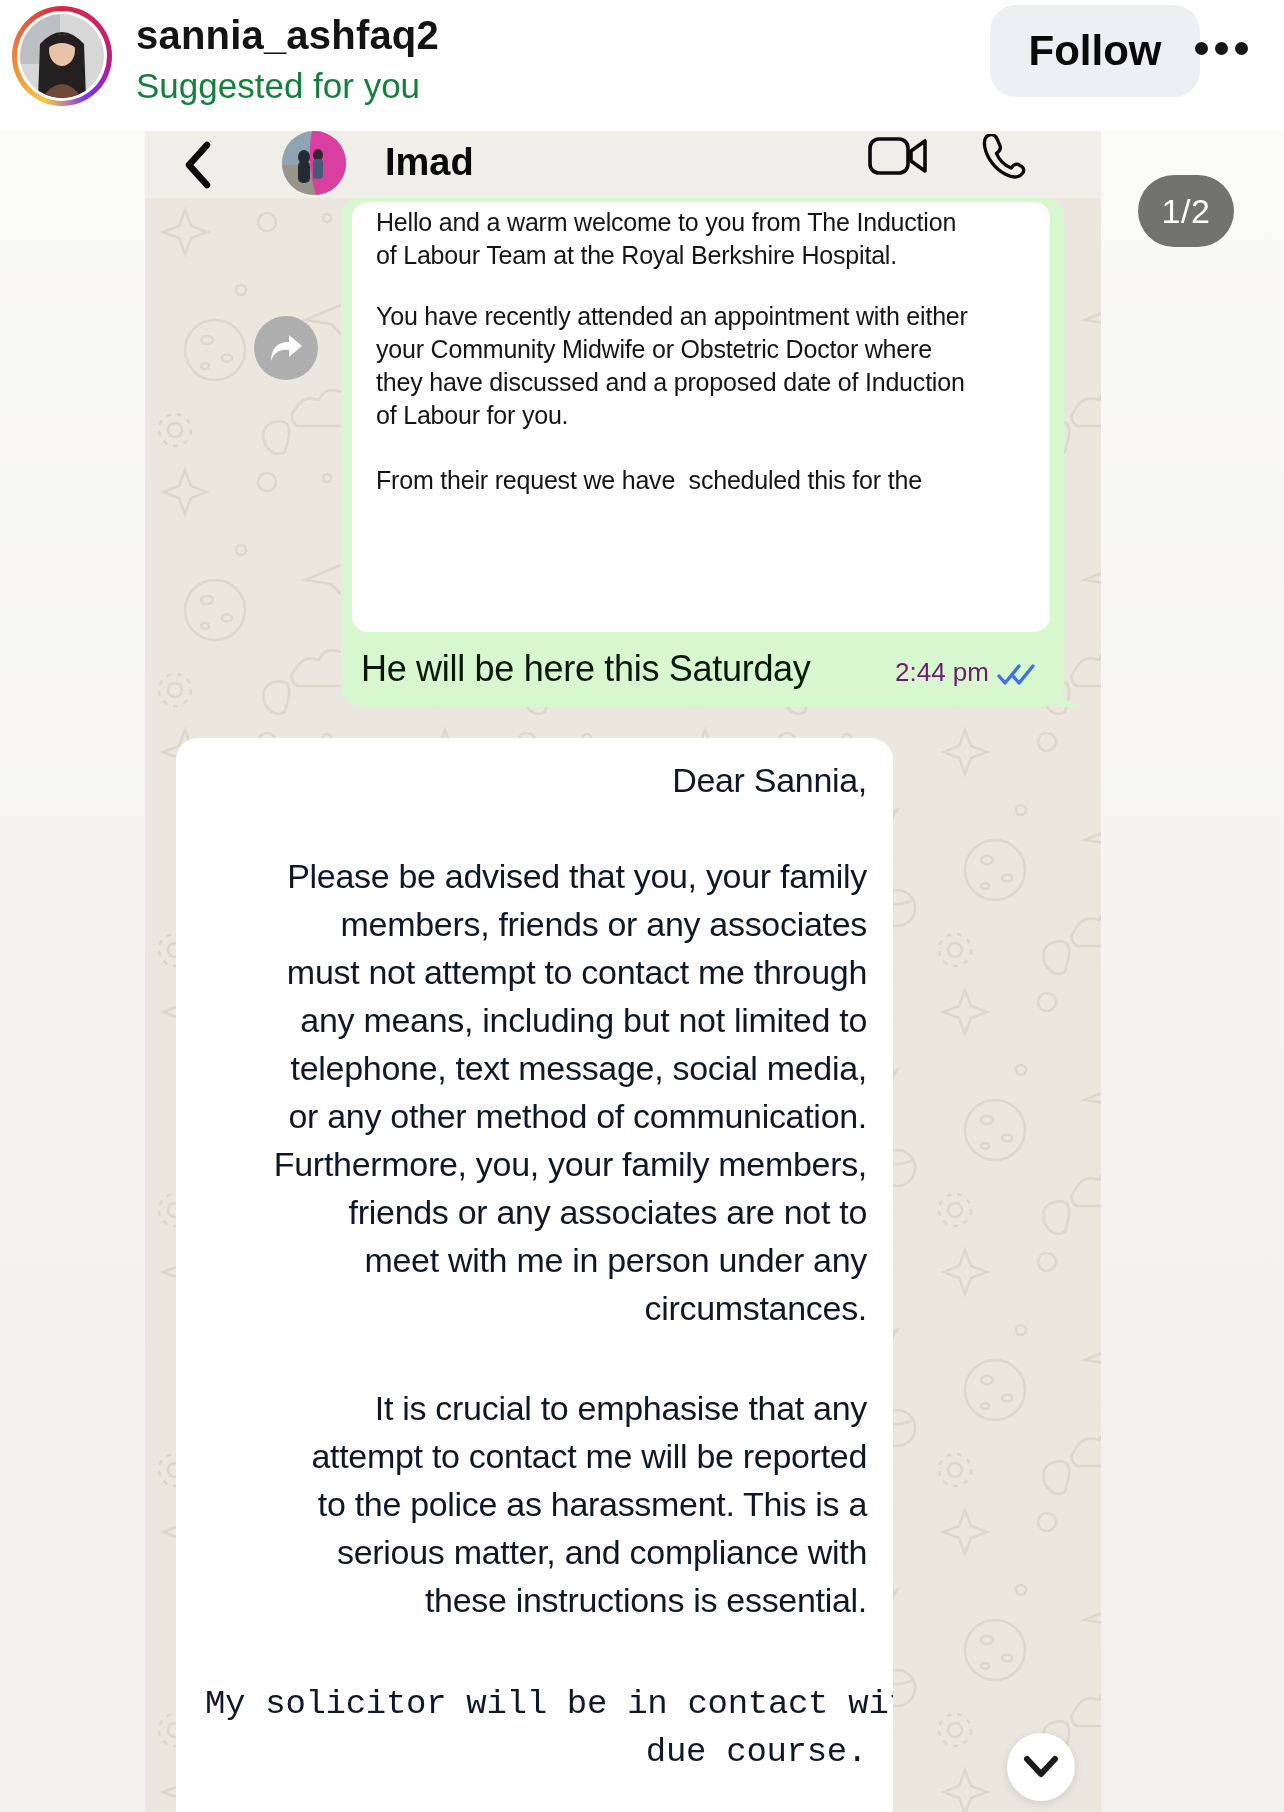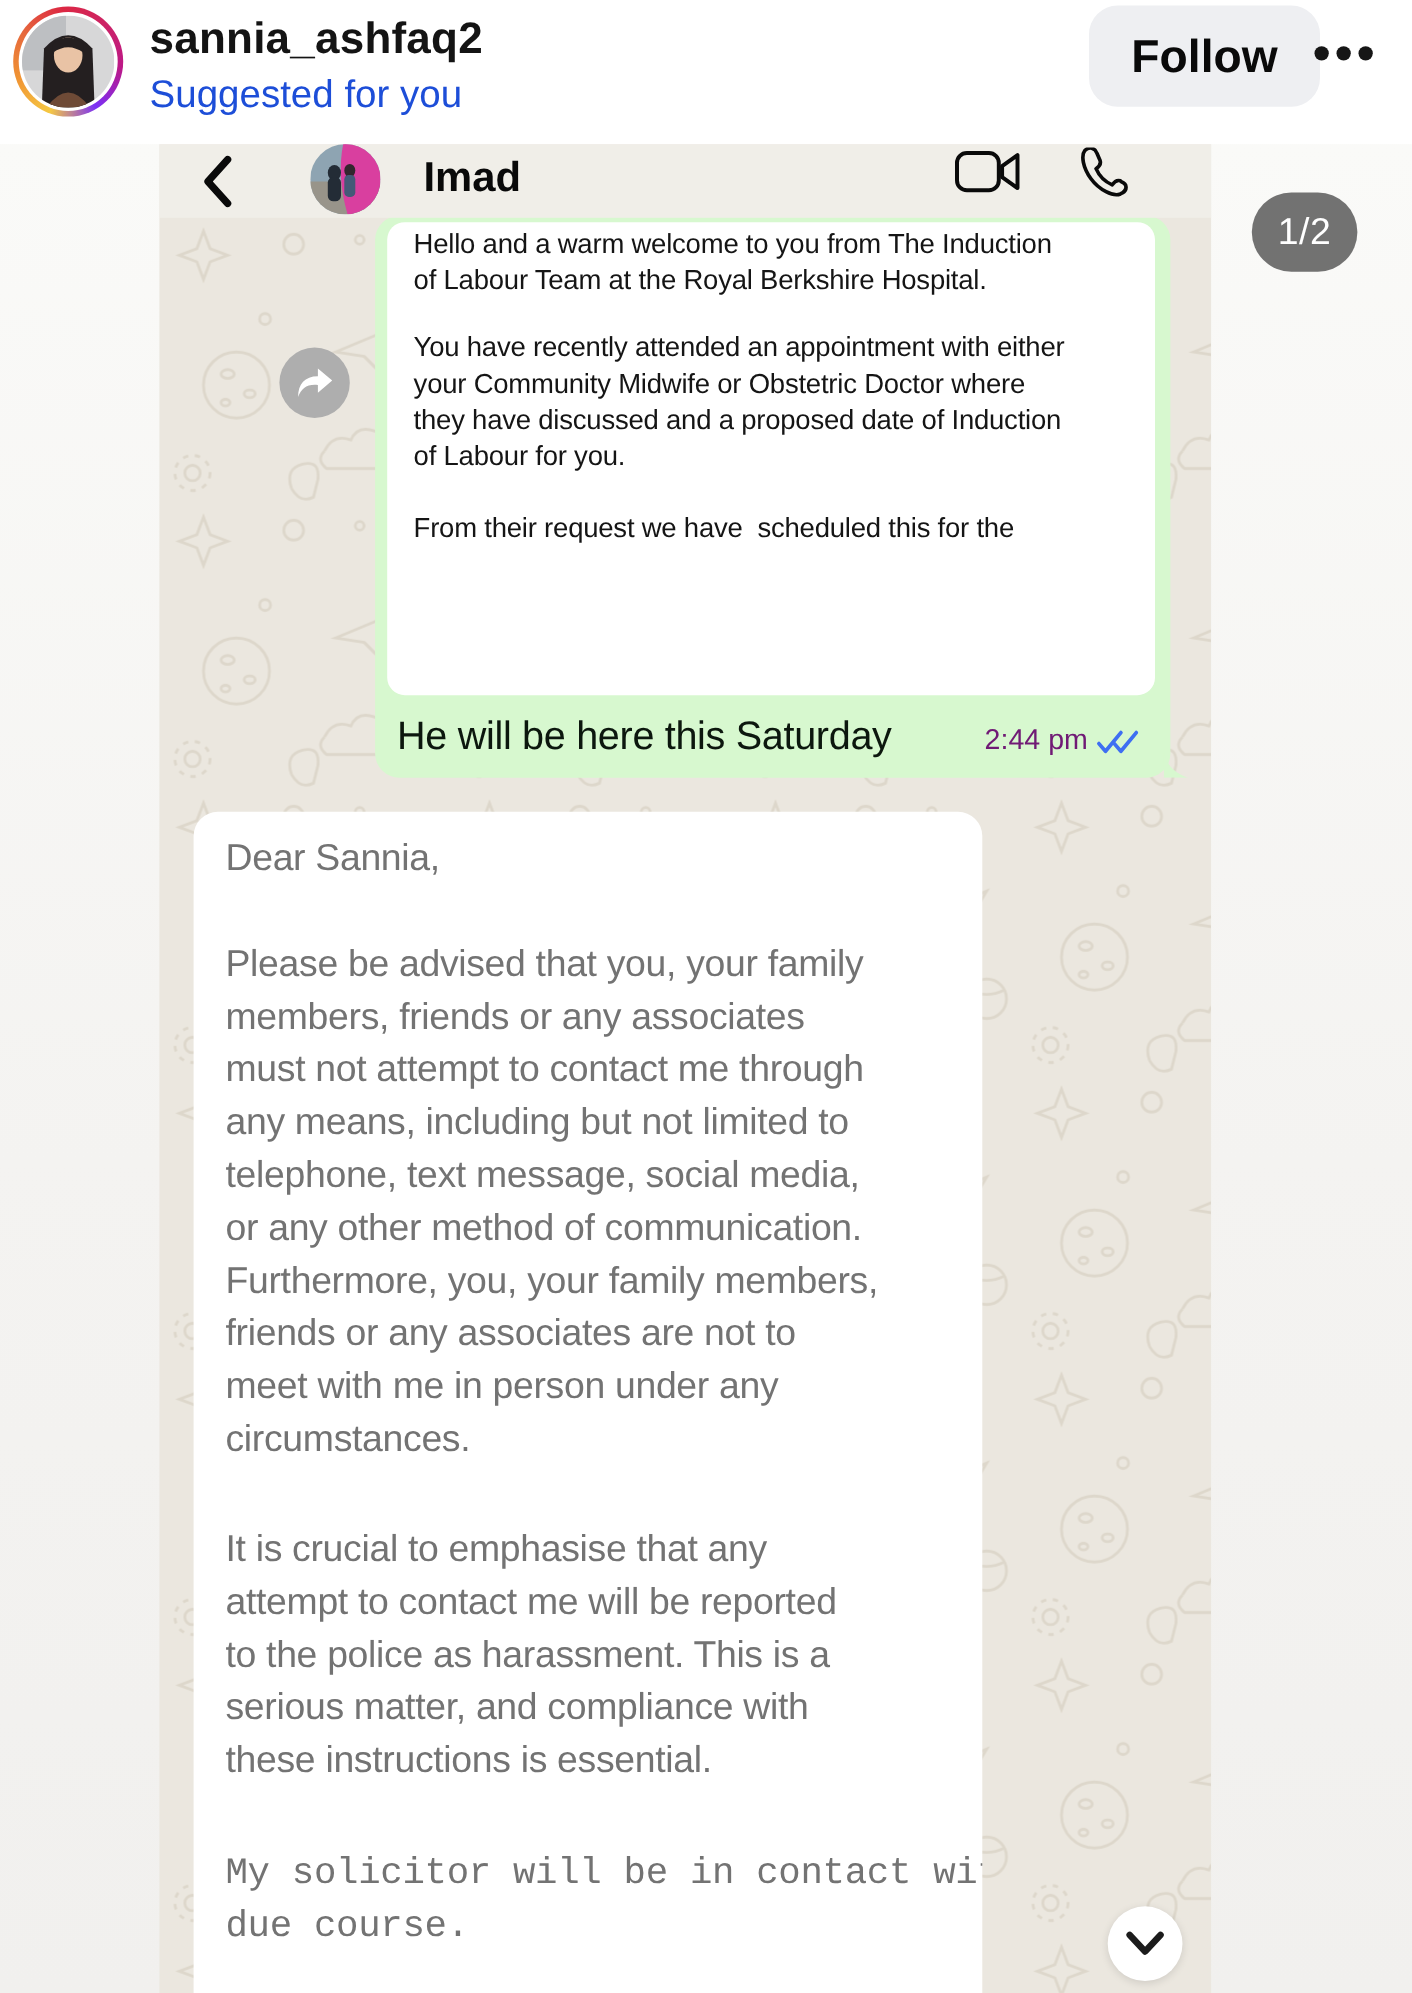--- a/index.html
+++ b/index.html
@@ -11,21 +11,21 @@
   
   .ig-header{position:absolute;left:0;top:0;width:1284px;height:131px;background:#ffffff;z-index:30;}
   .ig-avatar-ring{
     position:absolute;left:12px;top:6px;width:100px;height:100px;border-radius:50%;
     background:conic-gradient(from 200deg,#f5c843,#f09433,#e6683c,#dc2743,#cc2366,#bc1888,#7b2ff7,#f5c843);
     display:flex;align-items:center;justify-content:center;
   }
   .ig-avatar-inner{width:90px;height:90px;border-radius:50%;background:#fff;display:flex;align-items:center;justify-content:center;}
   .ig-avatar-photo{width:84px;height:84px;border-radius:50%;overflow:hidden;}
   .ig-id{position:absolute;left:136px;top:13px;font-size:40px;font-weight:700;color:#141414;letter-spacing:.2px;}
-  .ig-sub{position:absolute;left:136px;top:66px;font-size:35px;font-weight:400;color:#1d4ed8;}
+  .ig-sub{position:absolute;left:136px;top:66px;font-size:35px;font-weight:400;color:#15803d;}
   .follow-btn{
     position:absolute;left:943px;top:5px;width:210px;height:92px;border-radius:26px;
     background:#eeeff2;border:none;display:flex;align-items:center;justify-content:center;
     font-size:42px;font-weight:600;color:#0a0a0a;font-family:inherit;cursor:pointer;margin-left:47px;
   }
   .more-dots{position:absolute;left:1195px;top:42px;display:flex;gap:7px;align-items:center;cursor:pointer;}
   .more-dots span{width:13px;height:13px;border-radius:50%;background:#161616;display:block;}
   
   .post{
     position:absolute;left:0;top:131px;width:1284px;height:1681px;overflow:hidden;
@@ -70,21 +70,21 @@
   }
   .reply-text{font-size:36px;color:#0c170e;letter-spacing:-0.3px;white-space:pre;flex:0 0 auto;}
   .reply-meta{margin-left:auto;display:flex;align-items:center;}
   .reply-time{font-size:26px;color:#701a75;white-space:pre;}
   .ticks{margin-left:8px;transform:translateY(2px);}
   
   .bubble-in{
     position:absolute;left:31px;top:607px;width:717px;height:1074px;background:#ffffff;
     border-radius:22px 22px 0 0;z-index:3;padding:18px 26px 0 29px;box-sizing:border-box;overflow:hidden;
   }
-  .in-p{white-space:pre;font-size:34px;line-height:48px;color:#737373;letter-spacing:-0.3px;margin:0;}
+  .in-p{white-space:pre;font-size:34px;line-height:48px;color:#0f172a;letter-spacing:-0.3px;margin:0;text-align:right;}
   .in-p2{margin-top:48px;}
   .in-p3{margin-top:52px;}
   .in-p4{margin-top:56px;font-family:Liberation Mono, monospace;}
   
   .scroll-btn{
     position:absolute;left:862px;top:1602px;width:68px;height:68px;border-radius:50%;
     background:#ffffff;box-shadow:0 2px 8px rgba(0,0,0,0.12);display:flex;align-items:center;justify-content:center;
     z-index:8;cursor:pointer;
   }
 </style>

